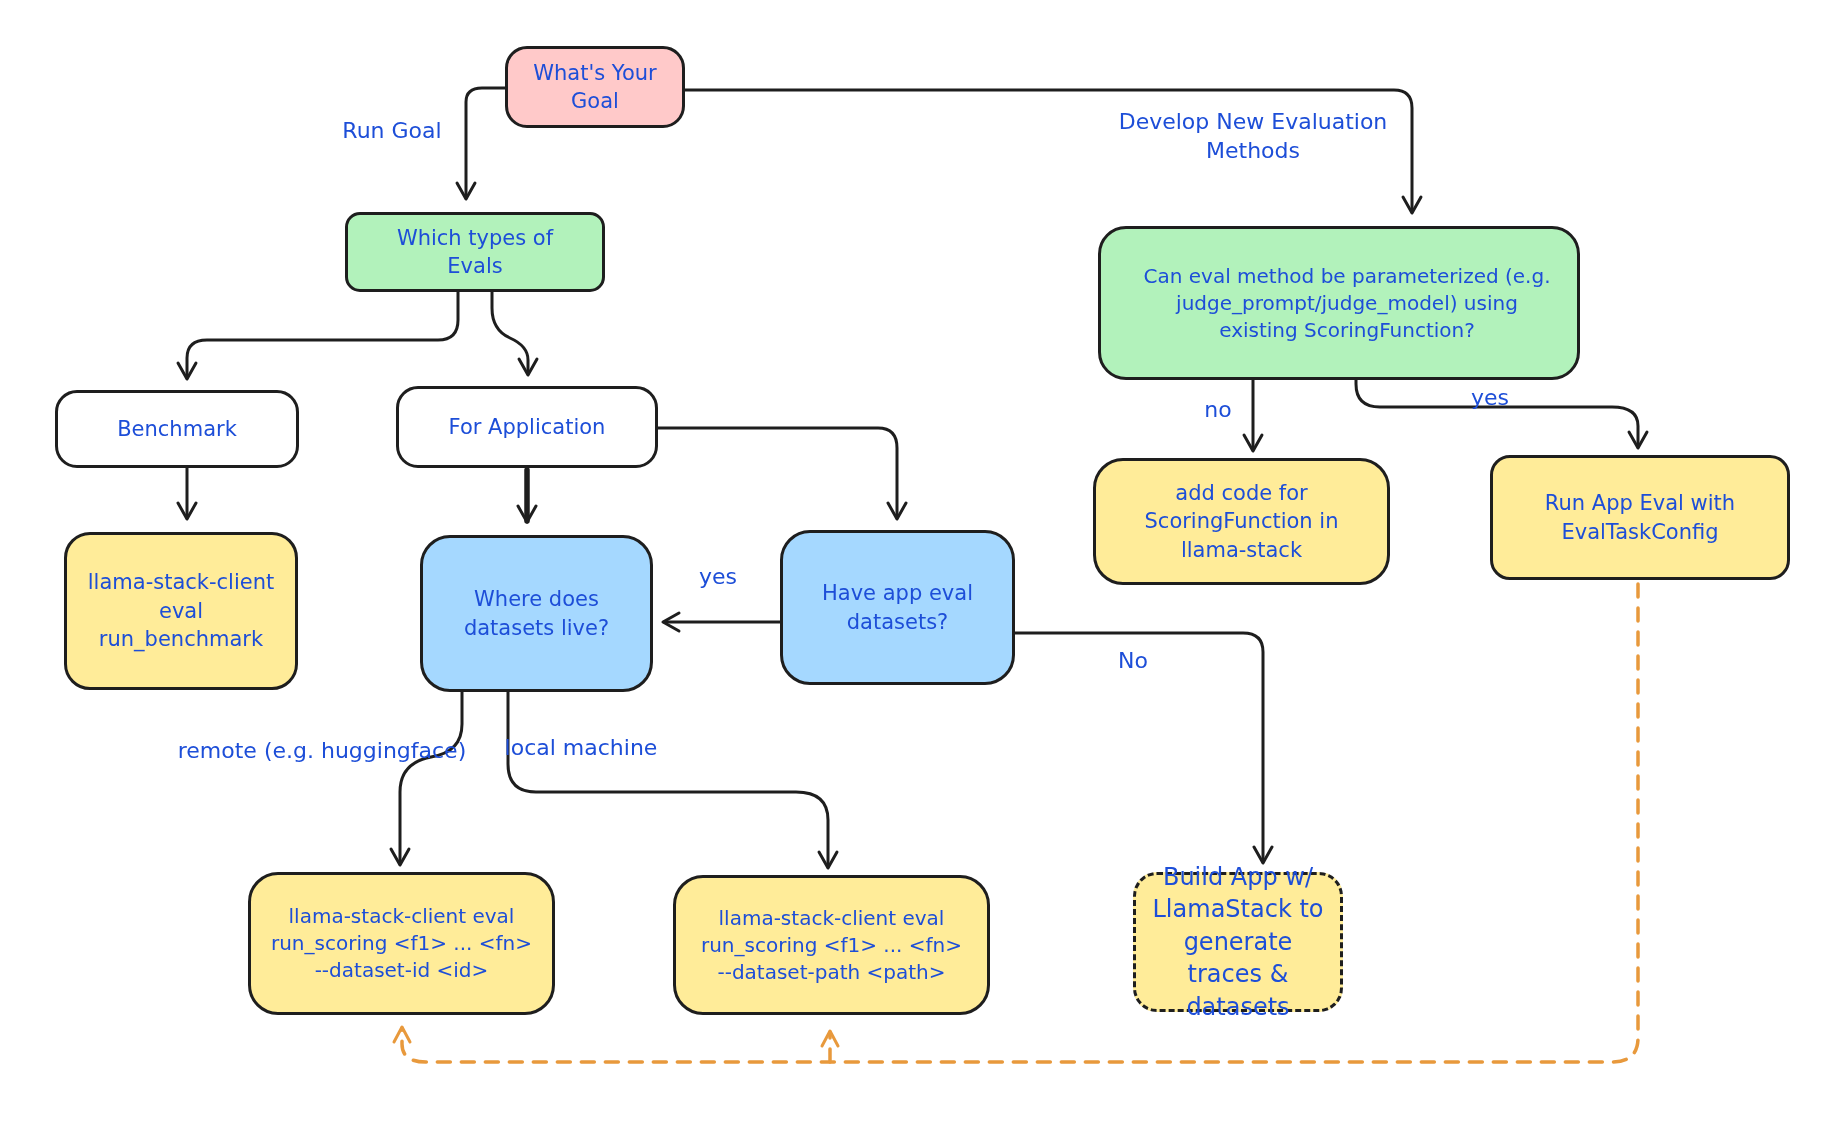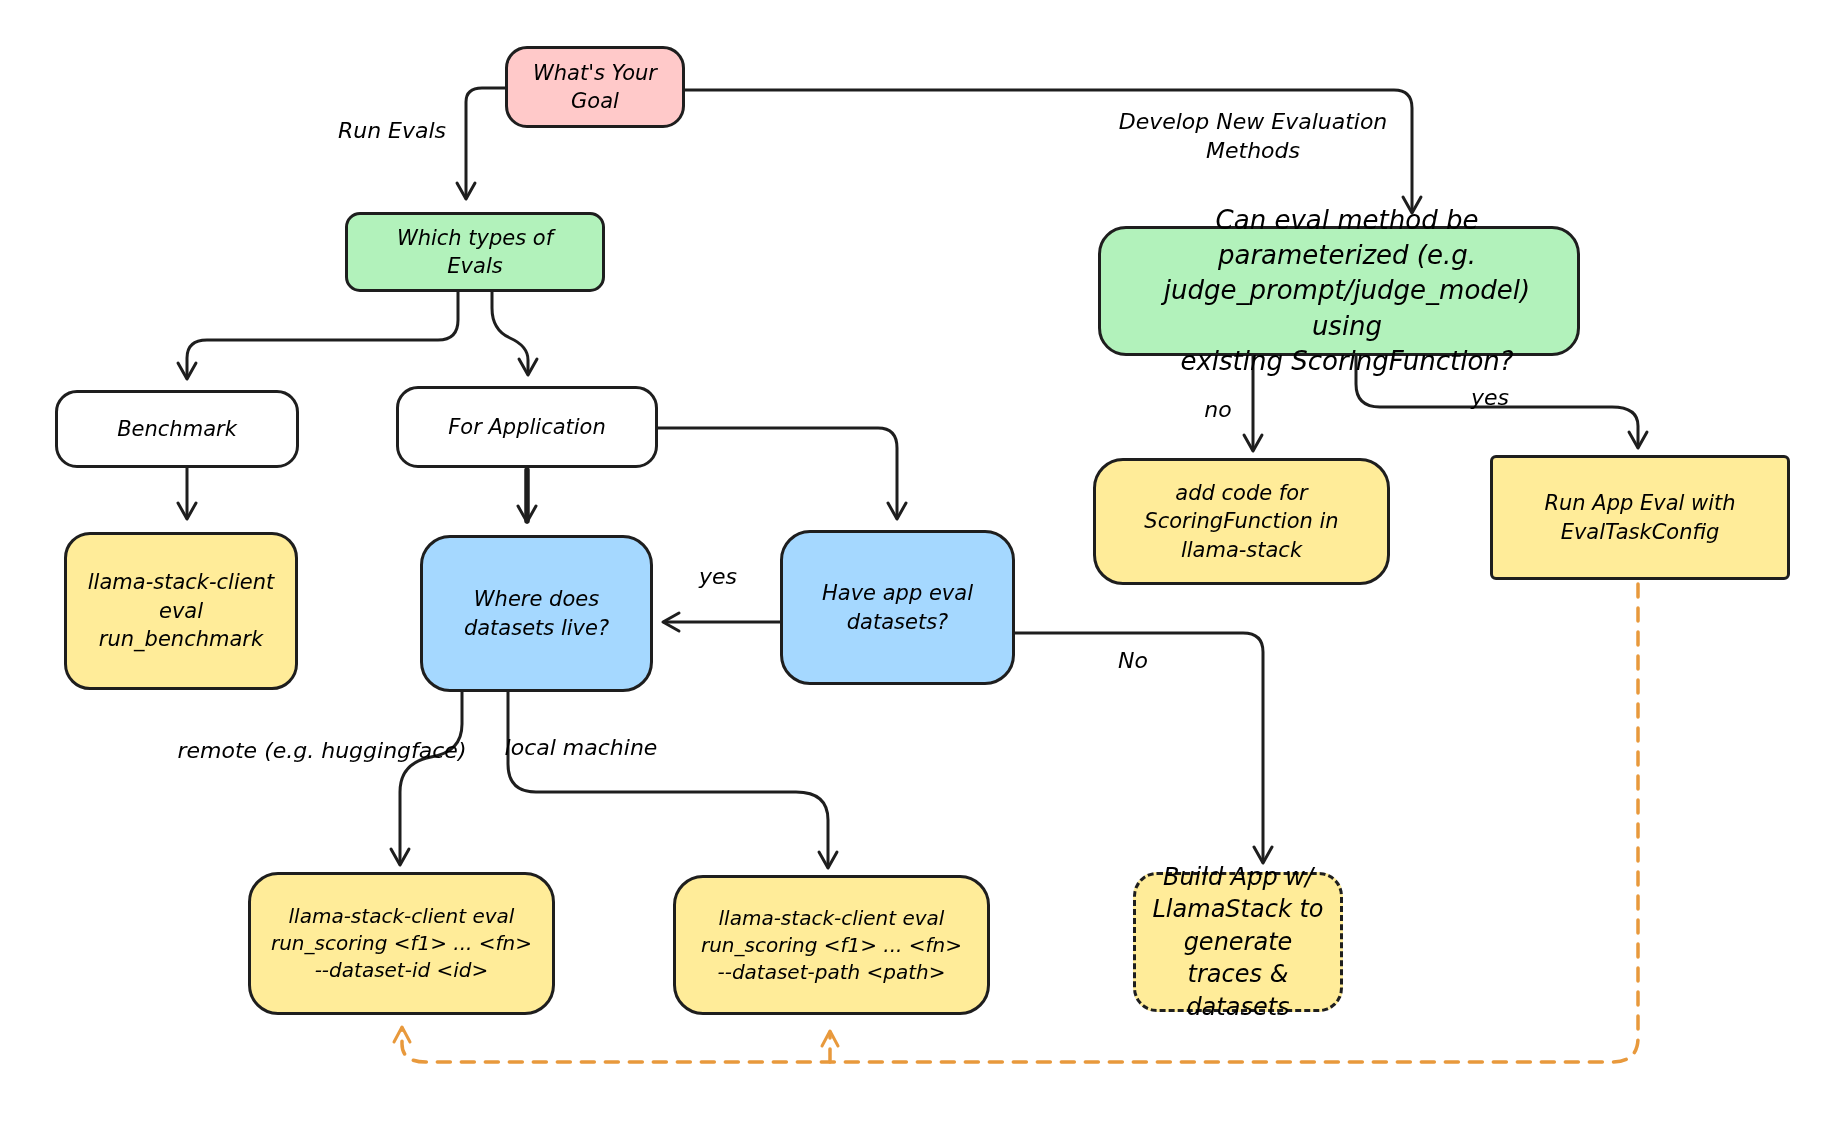--- a/index.html
+++ b/index.html
@@ -1,42 +1,41 @@
 <!DOCTYPE html>
 <html><head>
 <meta charset="utf-8">
 <style>
   html,body{margin:0;padding:0;background:#ffffff;}
   #canvas{
     position:relative;
     width:1840px;height:1124px;
     background:#ffffff;
     font-family:"DejaVu Sans","Liberation Sans",sans-serif;
-    color:#000000;
+    color:#1d4ed8;
     overflow:hidden;
-    font-style:italic;
   }
   #edges{position:absolute;left:0;top:0;width:1840px;height:1124px;}
   .node{
     position:absolute;display:flex;align-items:center;justify-content:center;
     text-align:center;white-space:pre-line;box-sizing:border-box;
     border:3px solid #1e1e1e;border-radius:26px;
     font-size:21px;line-height:1.35;padding:4px 10px;
     background:#ffffff;
   }
   #n-goal{left:505px;top:46px;width:180px;height:82px;border-radius:22px;}
   #n-which{left:345px;top:212px;width:260px;height:80px;border-radius:15px;}
-  #n-can{left:1098px;top:226px;width:482px;height:130px;border-radius:28px;font-size:26px;padding-left:26px;}
+  #n-can{left:1098px;top:226px;width:482px;height:154px;border-radius:28px;font-size:20px;padding-left:26px;}
   #n-benchmark{left:55px;top:390px;width:244px;height:78px;border-radius:22px;}
   #n-forapp{left:396px;top:386px;width:262px;height:82px;border-radius:22px;}
   #n-runbench{left:64px;top:532px;width:234px;height:158px;border-radius:26px;}
   #n-where{left:420px;top:535px;width:233px;height:157px;border-radius:30px;}
   #n-have{left:780px;top:530px;width:235px;height:155px;border-radius:30px;}
   #n-addcode{left:1093px;top:458px;width:297px;height:127px;border-radius:30px;}
-  #n-runapp{left:1490px;top:455px;width:300px;height:125px;border-radius:6px;}
+  #n-runapp{left:1490px;top:455px;width:300px;height:125px;border-radius:20px;}
   #n-scoreid{left:248px;top:872px;width:307px;height:143px;border-radius:30px;font-size:20px;}
   #n-scorepath{left:673px;top:875px;width:317px;height:140px;border-radius:30px;font-size:20px;}
   #n-buildapp{left:1133px;top:872px;width:210px;height:140px;border-radius:24px;border-style:dashed;font-size:24px;}
   .elabel{
     position:absolute;transform:translate(-50%,-50%);
     font-size:22px;white-space:pre-line;text-align:center;line-height:1.3;
   }
   #l-runevals{left:392px;top:131px;}
   #l-develop{left:1253px;top:137px;}
   #l-no1{left:1218px;top:410px;}
@@ -117,21 +116,21 @@
 
   <div class="node" id="n-scorepath" style="background-color: rgb(255, 236, 153);">llama-stack-client eval
 run_scoring &lt;f1&gt; ... &lt;fn&gt;
 --dataset-path &lt;path&gt;</div>
 
   <div class="node" id="n-buildapp" style="background-color: rgb(255, 236, 153);">Build App w/
 LlamaStack to
 generate traces &amp;
 datasets</div>
 
-  <div class="elabel" id="l-runevals">Run Evals</div>
+  <div class="elabel" id="l-runevals">Run Goal</div>
   <div class="elabel" id="l-develop">Develop New Evaluation
 Methods</div>
   <div class="elabel" id="l-no1">no</div>
   <div class="elabel" id="l-yes1">yes</div>
   <div class="elabel" id="l-yes2">yes</div>
   <div class="elabel" id="l-no2">No</div>
   <div class="elabel" id="l-remote">remote (e.g. huggingface)</div>
   <div class="elabel" id="l-local">local machine</div>
 
 </div>

